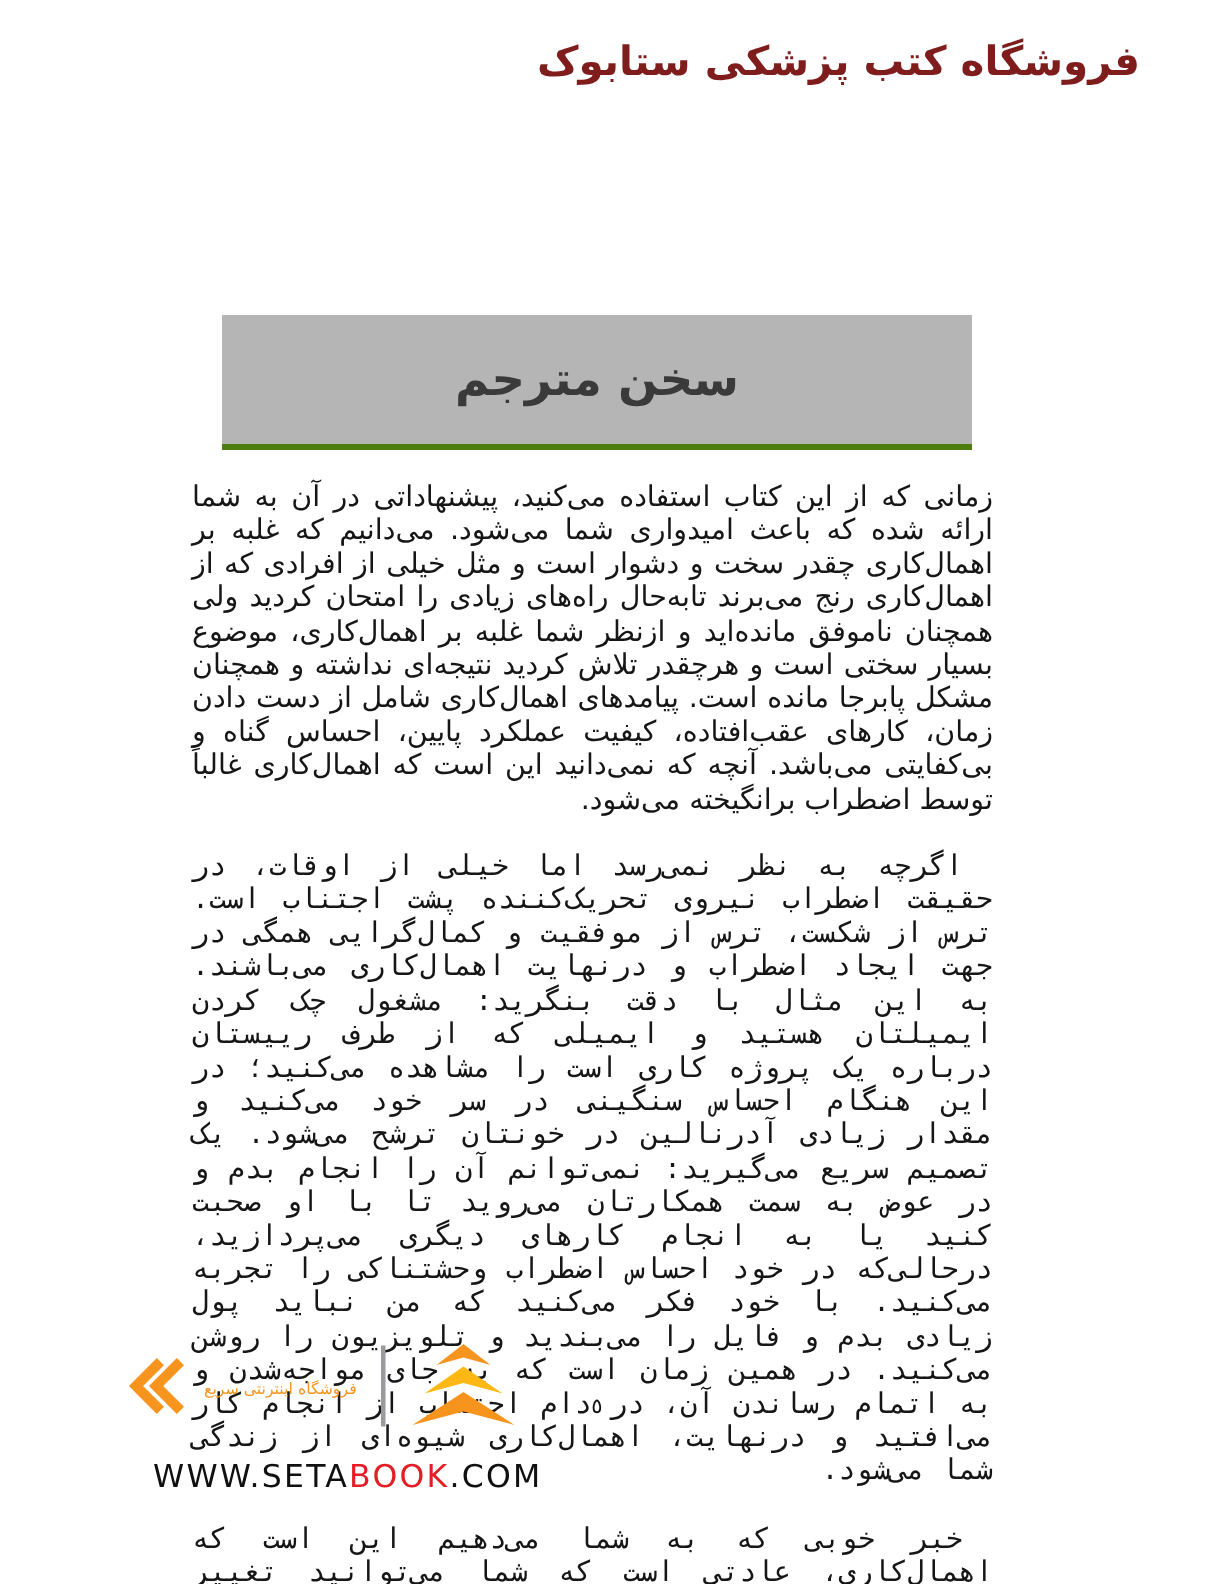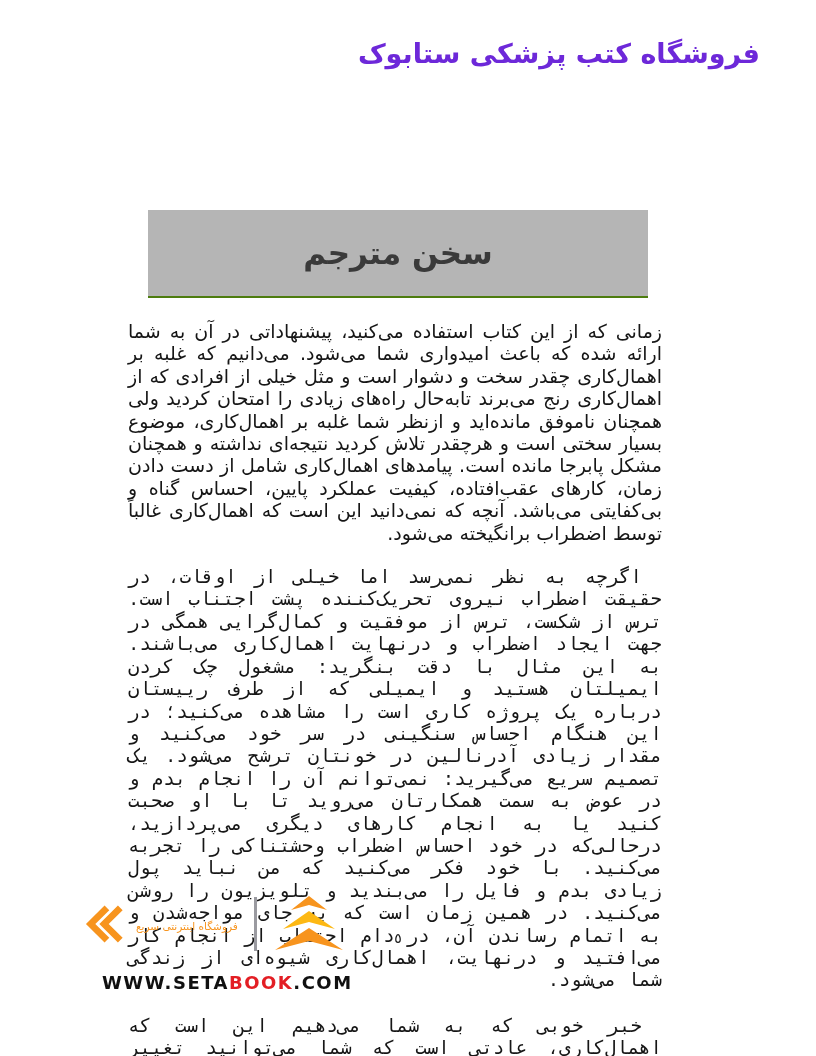--- a/index.html
+++ b/index.html
@@ -9,27 +9,27 @@
     --boxgray:#B5B5B5;
   }
   html,body{margin:0;padding:0;background:#ffffff;}
   .page{
     position:relative;width:816px;height:1056px;margin:0 auto;
     background:#ffffff;overflow:hidden;
     font-family:"DejaVu Sans",sans-serif;color:#141414;
   }
   
   .store-title{
-    position:absolute;top:38px;right:56px;direction:rtl;
-    font-size:27px;font-weight:bold;color:#6d28d9;white-space:nowrap;
+    position:absolute;top:26px;right:56px;direction:rtl;
+    font-size:27px;font-weight:bold;color:#7f1d1d;white-space:nowrap;
   }
   
   .section-box{
     position:absolute;top:210px;left:148px;width:500px;height:86px;
-    background:var(--boxgray);border-bottom:2px solid #4d7c0f;
+    background:var(--boxgray);border-bottom:4px solid #4d7c0f;
     display:flex;align-items:center;justify-content:center;
   }
   .section-title{
     direction:rtl;font-size:31px;font-weight:bold;color:#3a3a3a;
   }
   
   .body-text{
     position:absolute;top:320px;right:154px;width:534px;
     direction:rtl;text-align:justify;text-justify:inter-word;
     font-size:19px;line-height:22.4px;color:#161616;
@@ -56,21 +56,21 @@
   .logo-sub{
     direction:rtl;font-size:10.5px;color:var(--orange);margin-top:3px;
     white-space:nowrap;
   }
   .logo-divider{width:3px;height:54px;background:#9a9aa0;margin:0 6px;}
   .mark{display:block;}
   .t1{fill:var(--orange);} .t2{fill:var(--yellow);} .t3{fill:var(--orange);}
   
   .url{
     position:absolute;left:102px;top:972px;
-    font-size:18px;font-weight:bold;letter-spacing:1.5px;color:#101010;
+    font-size:21px;font-weight:normal;letter-spacing:1.5px;color:#101010;
     white-space:nowrap;
   }
   .url .hl{color:var(--red);}
 </style>
 </head>
 <body>
 
 <div class="page">
 
   <div class="store-title">فروشگاه کتب پزشکی ستابوک</div>

